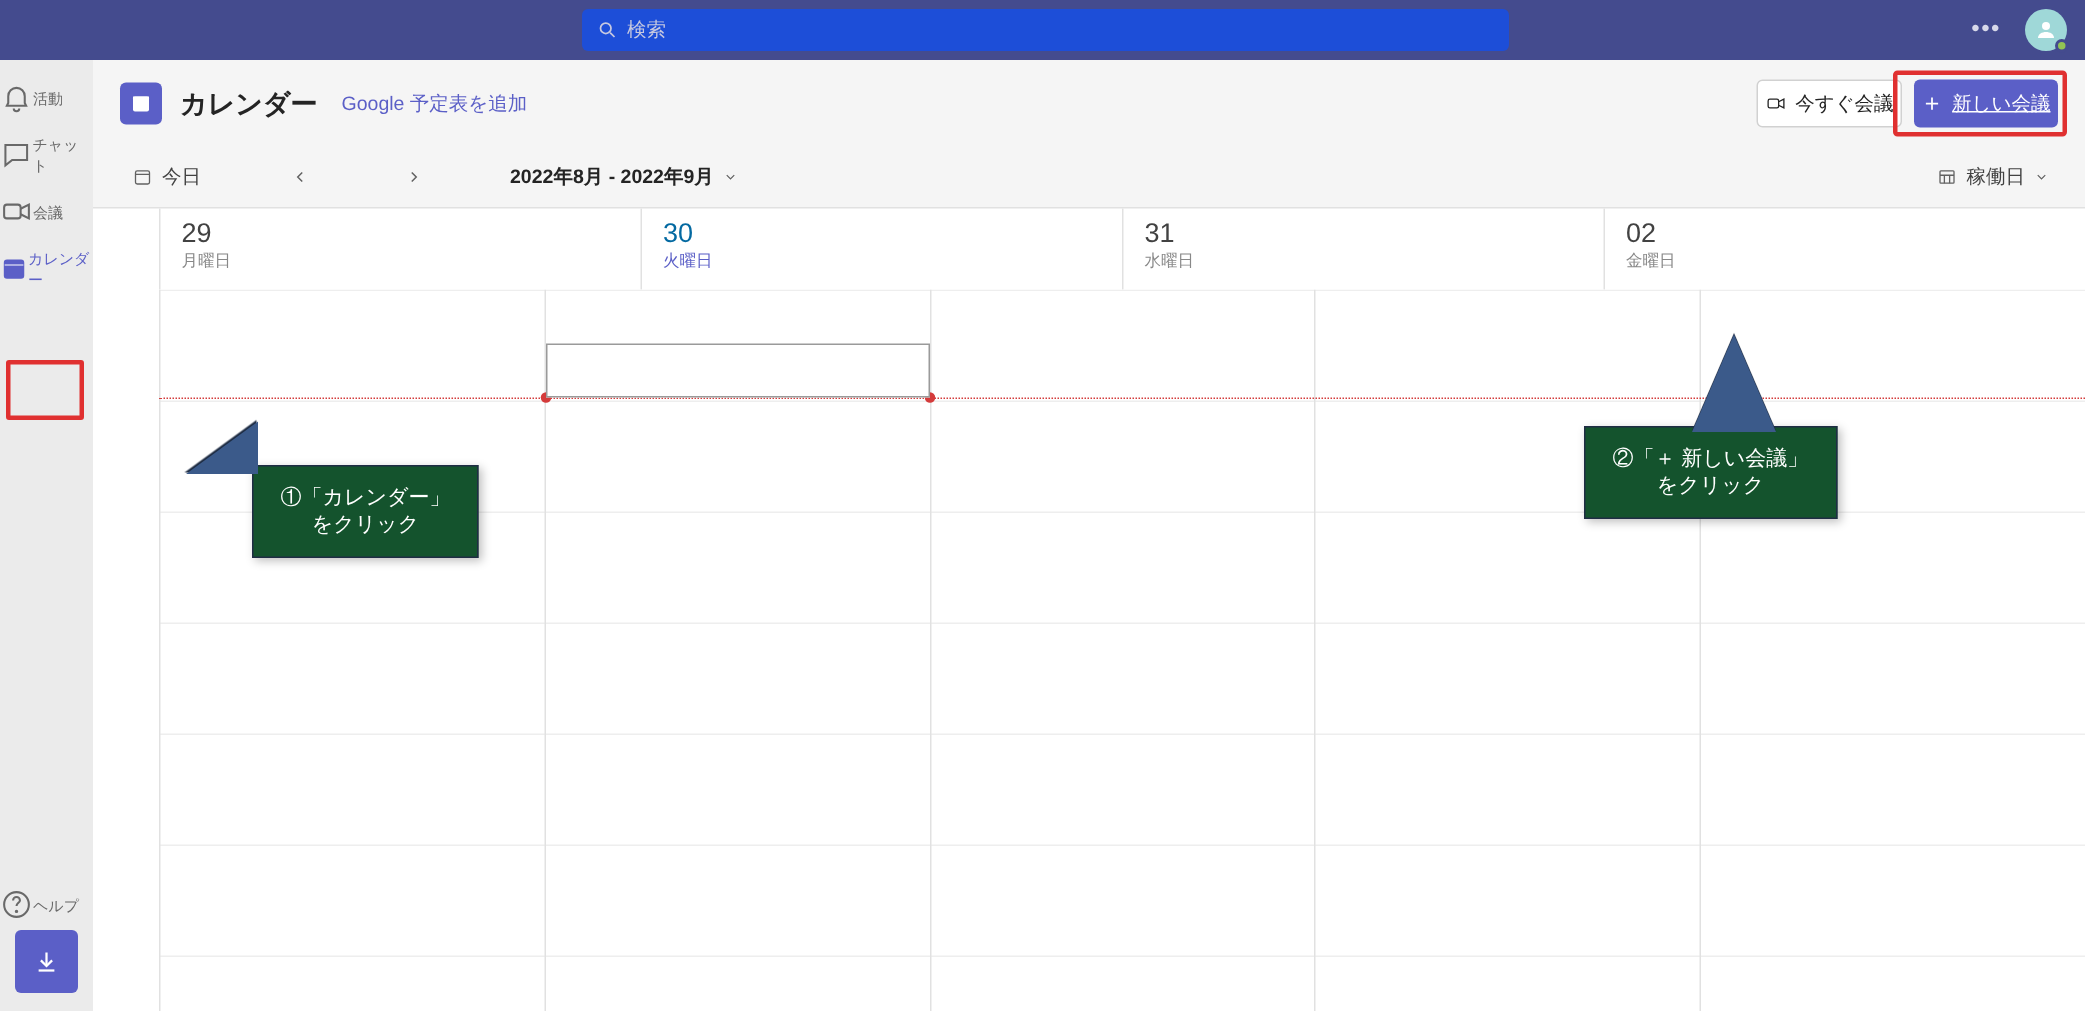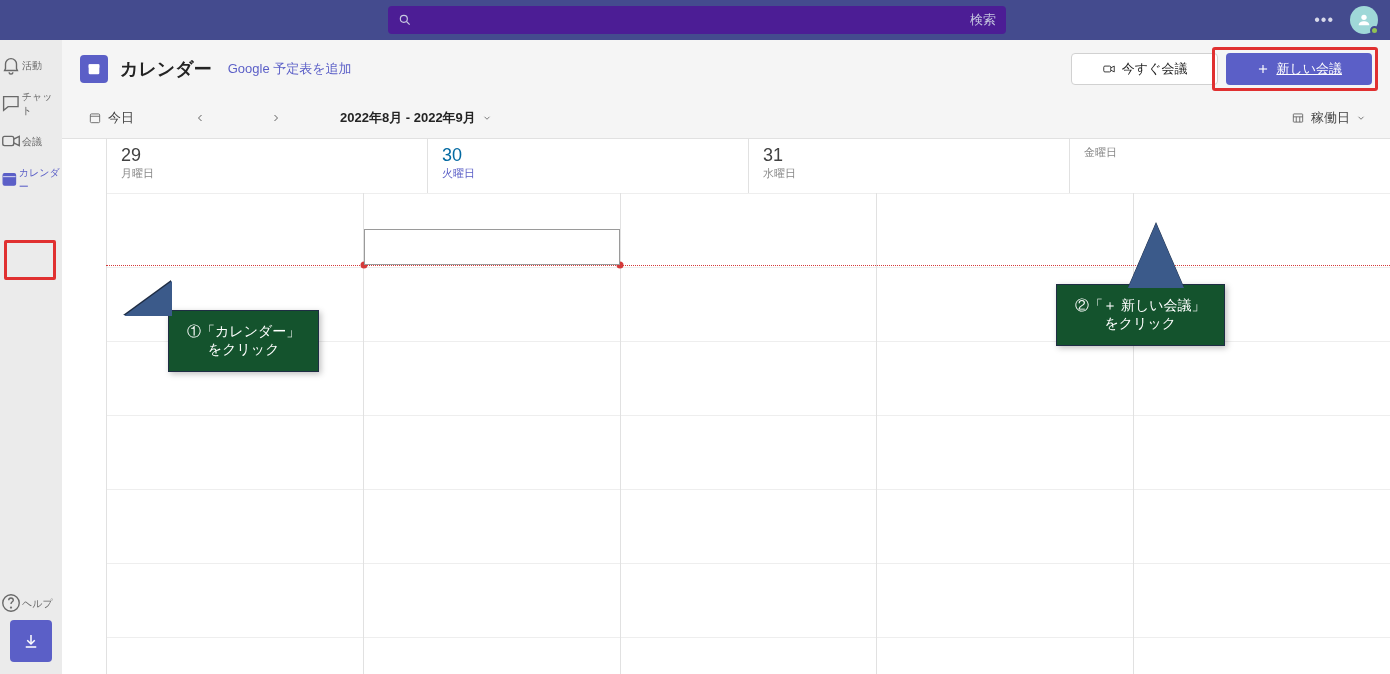--- a/index.html
+++ b/index.html
@@ -1,20 +1,20 @@
 <!DOCTYPE html>
 <html><head>
 <meta charset="utf-8">
 <style>
   * { box-sizing: border-box; margin: 0; padding: 0; }
   body { font-family: "Segoe UI", Meiryo, sans-serif; width: 1390px; height: 674px; overflow: hidden; background: #f5f5f5; position: relative; }
 
   
   .topbar { height: 40px; background: #444b8e; display: flex; align-items: center; position: relative; }
-  .search-wrap { position: absolute; left: 388px; width: 618px; height: 28px; background: #4c1d95; border-radius: 4px; display: flex; align-items: center; padding: 12px 10px; color: #c7c9e0; font-size: 13px; justify-content: space-between; }
+  .search-wrap { position: absolute; left: 388px; width: 618px; height: 28px; background: #1d4ed8; border-radius: 4px; display: flex; align-items: center; padding: 12px 10px; color: #c7c9e0; font-size: 13px; }
   .search-wrap svg { width: 14px; height: 14px; margin-right: 6px; }
   .top-right { position: absolute; right: 12px; display: flex; align-items: center; gap: 16px; }
   .more-dots { color: #d8d9ea; font-size: 16px; letter-spacing: 1px; cursor: pointer; }
   .avatar { width: 28px; height: 28px; border-radius: 50%; background: #9fd8d8; display: flex; align-items: center; justify-content: center; position: relative; }
   .avatar svg { width: 16px; height: 16px; fill: #fff; }
   .presence { width: 9px; height: 9px; border-radius: 50%; background: #92c353; border: 2px solid #444b8e; position: absolute; bottom: -1px; right: -1px; }
 
   
   .rail { position: absolute; left: 0; top: 40px; bottom: 0; width: 62px; background: #ebebeb; display: flex; flex-direction: column; align-items: center; padding-top: 8px; }
   .rail-item { width: 100%; display: flex; flex-direction: row; align-items: center; padding: 6px 0; cursor: pointer; color: #696969; font-size: 10px; }
@@ -28,21 +28,21 @@
   .rail-highlight { position: absolute; left: 4px; top: 200px; width: 52px; height: 40px; border: 3px solid #e03030; border-radius: 2px; pointer-events: none; }
 
   
   .main { position: absolute; left: 62px; top: 40px; right: 0; bottom: 0; background: #f5f5f5; }
   .page-header { height: 58px; display: flex; align-items: center; padding: 0 18px; }
   .cal-icon { width: 28px; height: 28px; background: #5b5fc7; border-radius: 4px; display: flex; align-items: center; justify-content: center; margin-right: 12px; }
   .cal-icon svg { width: 16px; height: 16px; fill: #fff; }
   .page-title { font-size: 18px; font-weight: 700; color: #242424; margin-right: 16px; }
   .add-google { color: #5b5fc7; font-size: 13px; cursor: pointer; }
   .header-spacer { flex: 1; }
-  .btn { height: 32px; border-radius: 4px; display: flex; align-items: center; padding: 0 30px; font-size: 13px; cursor: pointer; margin-left: 8px; }
+  .btn { height: 32px; border-radius: 4px; display: flex; align-items: center; padding: 0 5px; font-size: 13px; cursor: pointer; margin-left: 8px; }
   .btn.outline { background: #fff; border: 1px solid #d1d1d1; color: #242424; }
   .btn.primary { background: #5b5fc7; color: #fff; border: none; text-decoration: underline; }
   .btn svg { width: 14px; height: 14px; margin-right: 6px; }
   .btn.outline svg { stroke: #242424; fill: none; stroke-width: 1.5; }
   .btn.primary svg { stroke: #fff; fill: none; stroke-width: 2; }
   .newmeet-wrap { position: relative; }
   .newmeet-highlight { position: absolute; left: -6px; top: -6px; right: -6px; bottom: -6px; border: 3px solid #e03030; border-radius: 3px; pointer-events: none; }
 
   .toolbar2 { height: 40px; display: flex; align-items: center; padding: 0 18px; color: #424242; font-size: 13px; gap: 40px; }
   .today-btn { display: flex; align-items: center; cursor: pointer; padding: 4px 8px; }
@@ -227,20 +227,21 @@
       </div>
       <div class="col-header today">
         <div class="daynum">30</div>
         <div class="dayname">火曜日</div>
       </div>
       <div class="col-header">
         <div class="daynum">31</div>
         <div class="dayname">水曜日</div>
       </div>
       <div class="col-header">
+        <div class="daynum">02</div>
         <div class="dayname">金曜日</div>
       </div>
     </div>
     <div class="grid-body">
       <div class="hline" style="top:0px"></div>
       <div class="hline" style="top:74px"></div>
       <div class="hline" style="top:148px"></div>
       <div class="hline" style="top:222px"></div>
       <div class="hline" style="top:296px"></div>
       <div class="hline" style="top:370px"></div>

